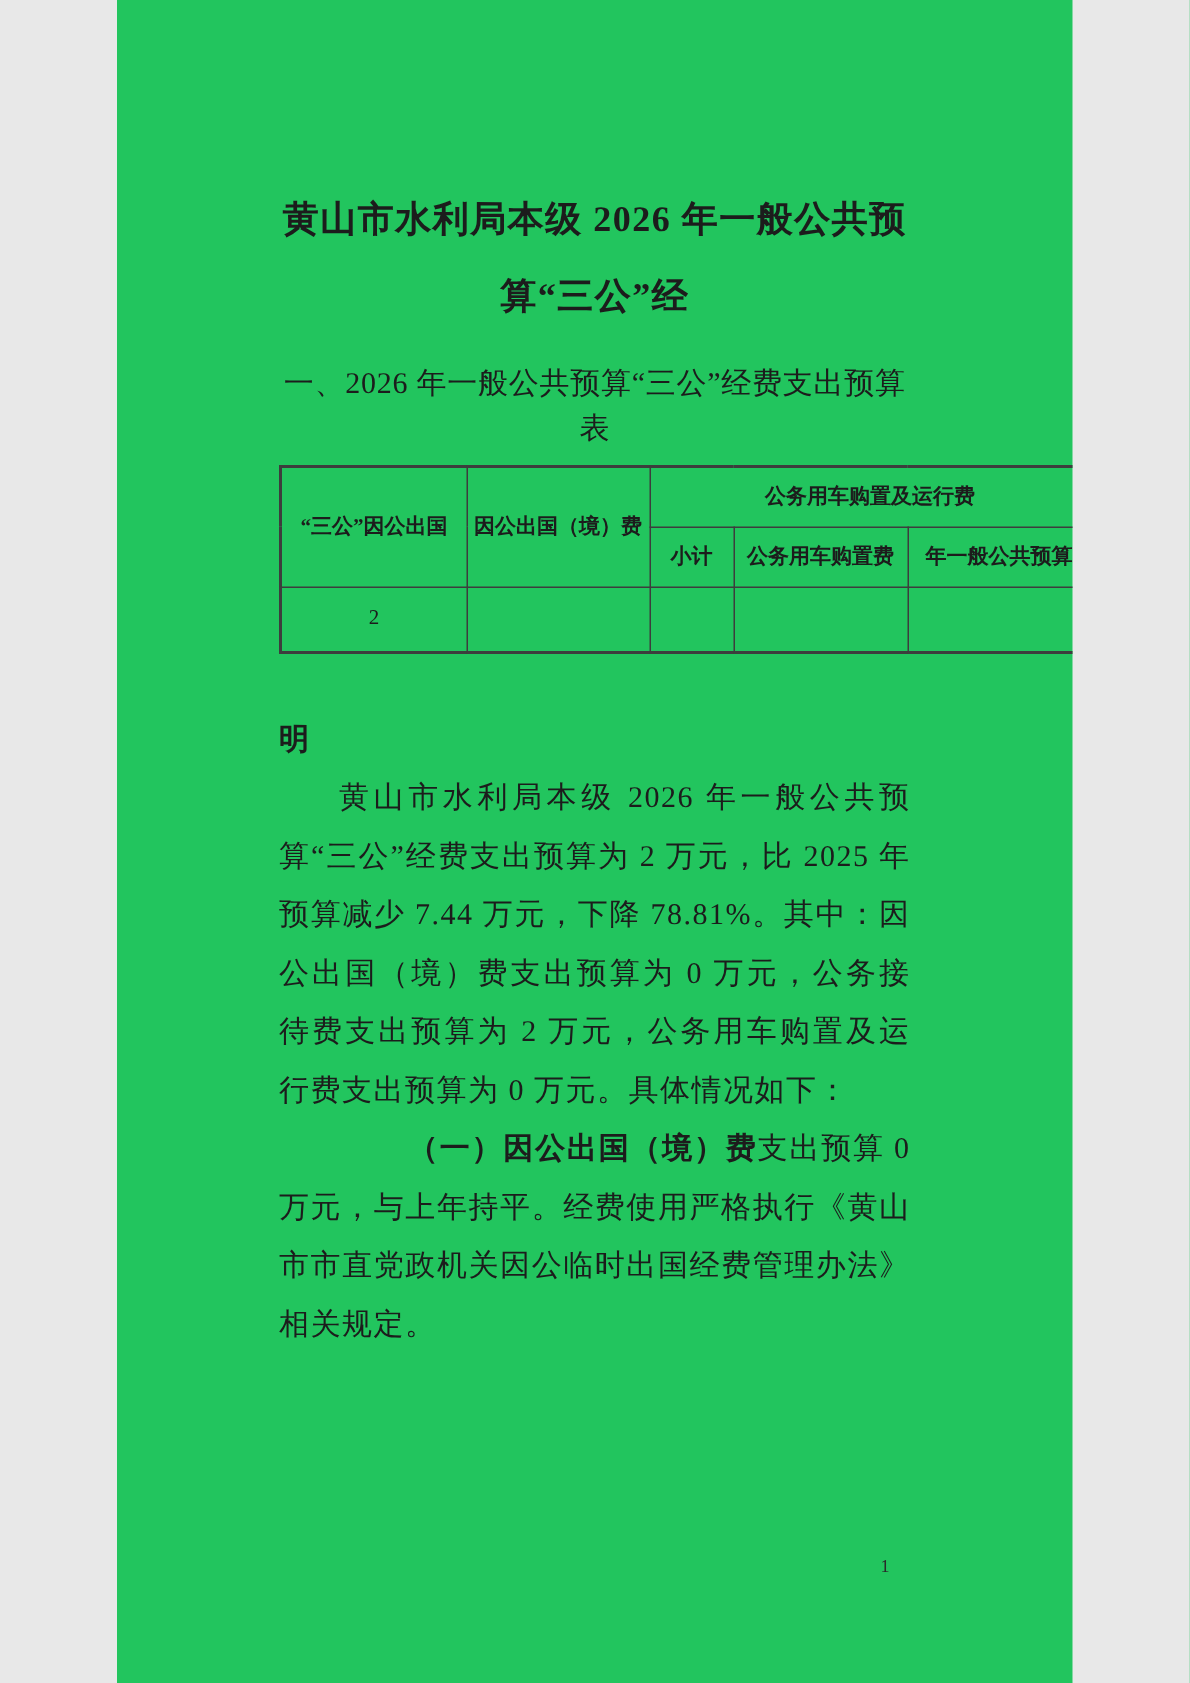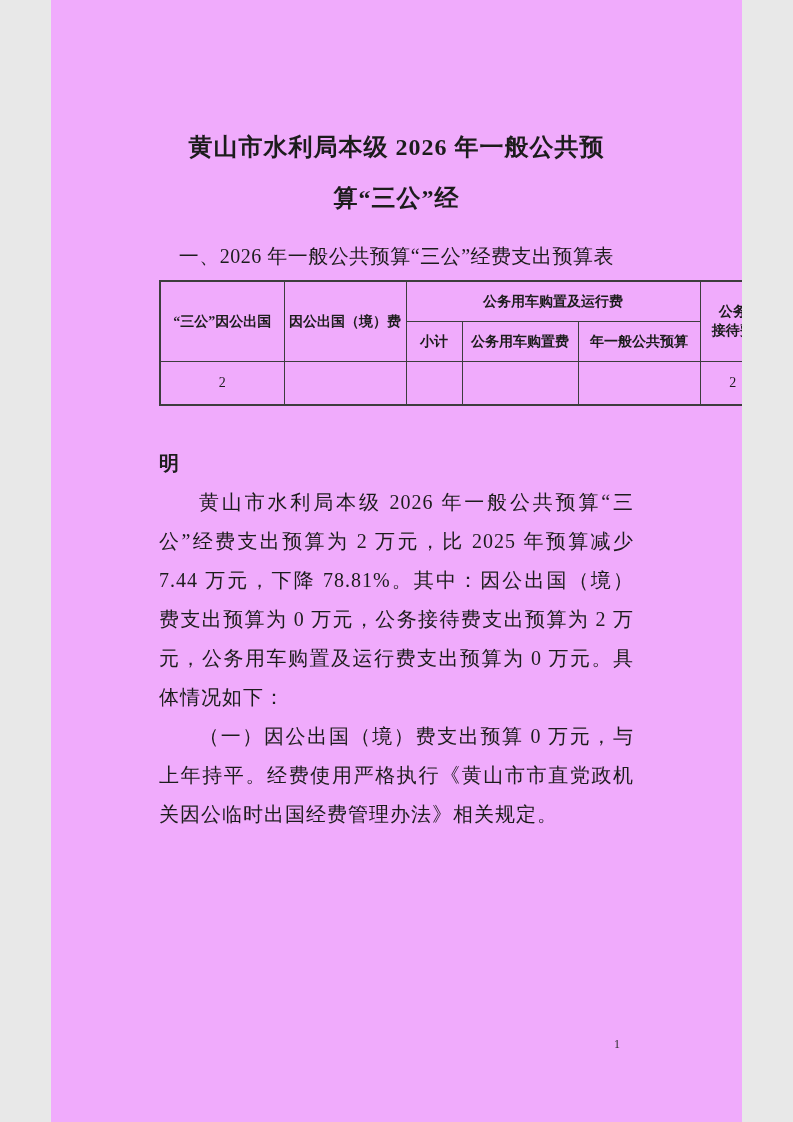--- a/index.html
+++ b/index.html
@@ -1,21 +1,21 @@
 <!DOCTYPE html>
 <html><head>
 <meta charset="utf-8">
 <style>
   html, body { margin: 0; padding: 0; background: #e8e8e8; }
   .page {
     position: relative;
-    width: 691px;
+    width: 637px;
     height: 1122px;
     margin: 0 auto;
-    background: #f0abfc;
+    background: #22c55e;
     font-family: "Liberation Serif", "DejaVu Serif", serif;
     color: #1c1c1c;
     overflow: hidden;
     box-sizing: border-box;
   }
   .content {
     padding: 0 108px;
   }
   .doc-title {
     margin-top: 122px;
@@ -62,21 +62,21 @@
   .body-text {
     margin-top: 38px;
     font-size: 20px;
     line-height: 39px;
     letter-spacing: 1px;
     text-align: justify;
   }
   .body-text p { margin: 0; }
   .indent { text-indent: 2em; }
   .sec2-line { font-weight: bold; }
-  .para b { font-weight: normal; }
+  .para b { font-weight: bold; margin-left: 46px; }
   .page-number {
     position: absolute;
     right: 122px;
     bottom: 70px;
     font-size: 12px;
     color: #2a2a2a;
     font-family: "Liberation Serif", "DejaVu Serif", serif;
   }
 </style>
 </head>

